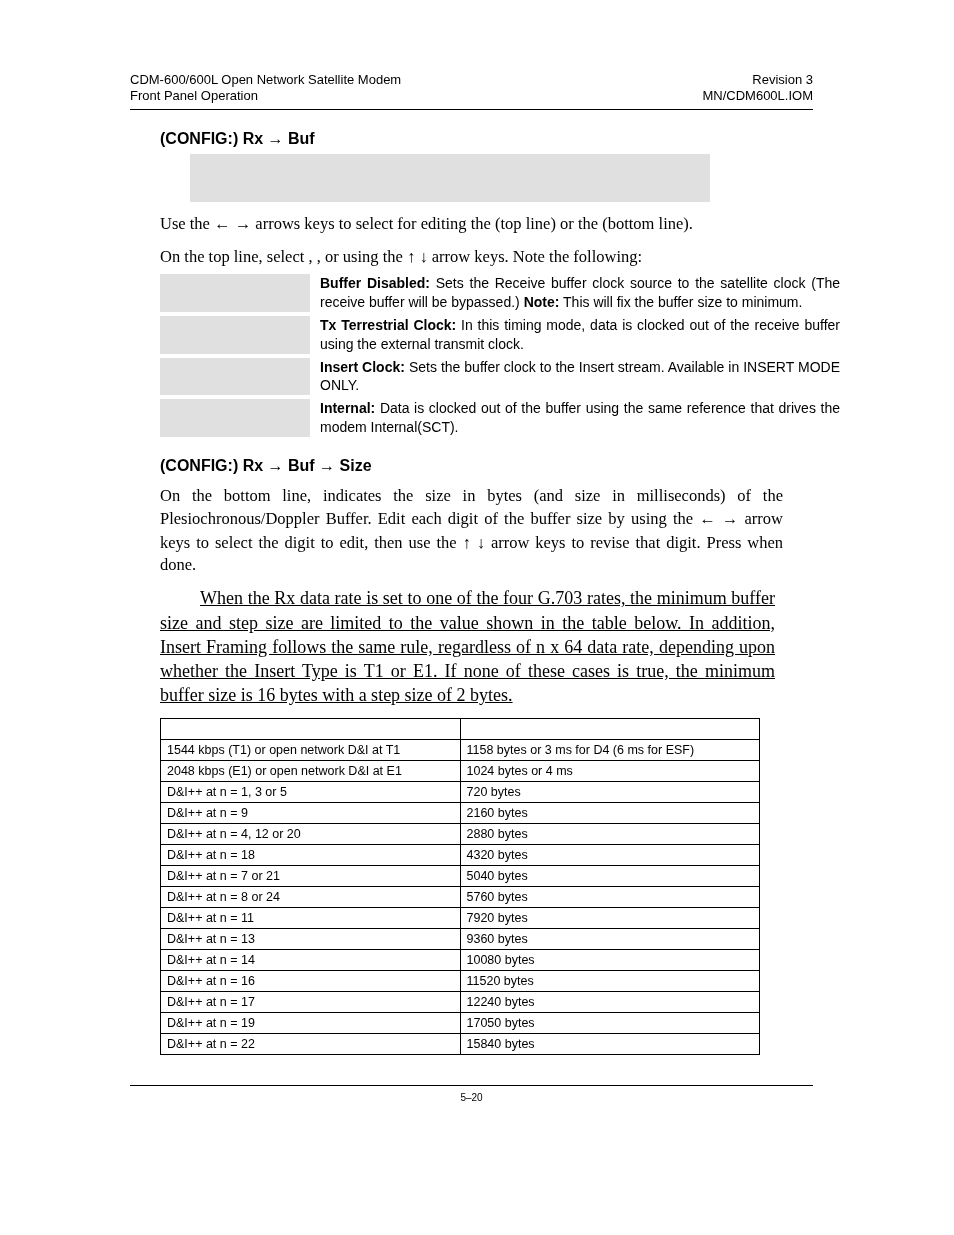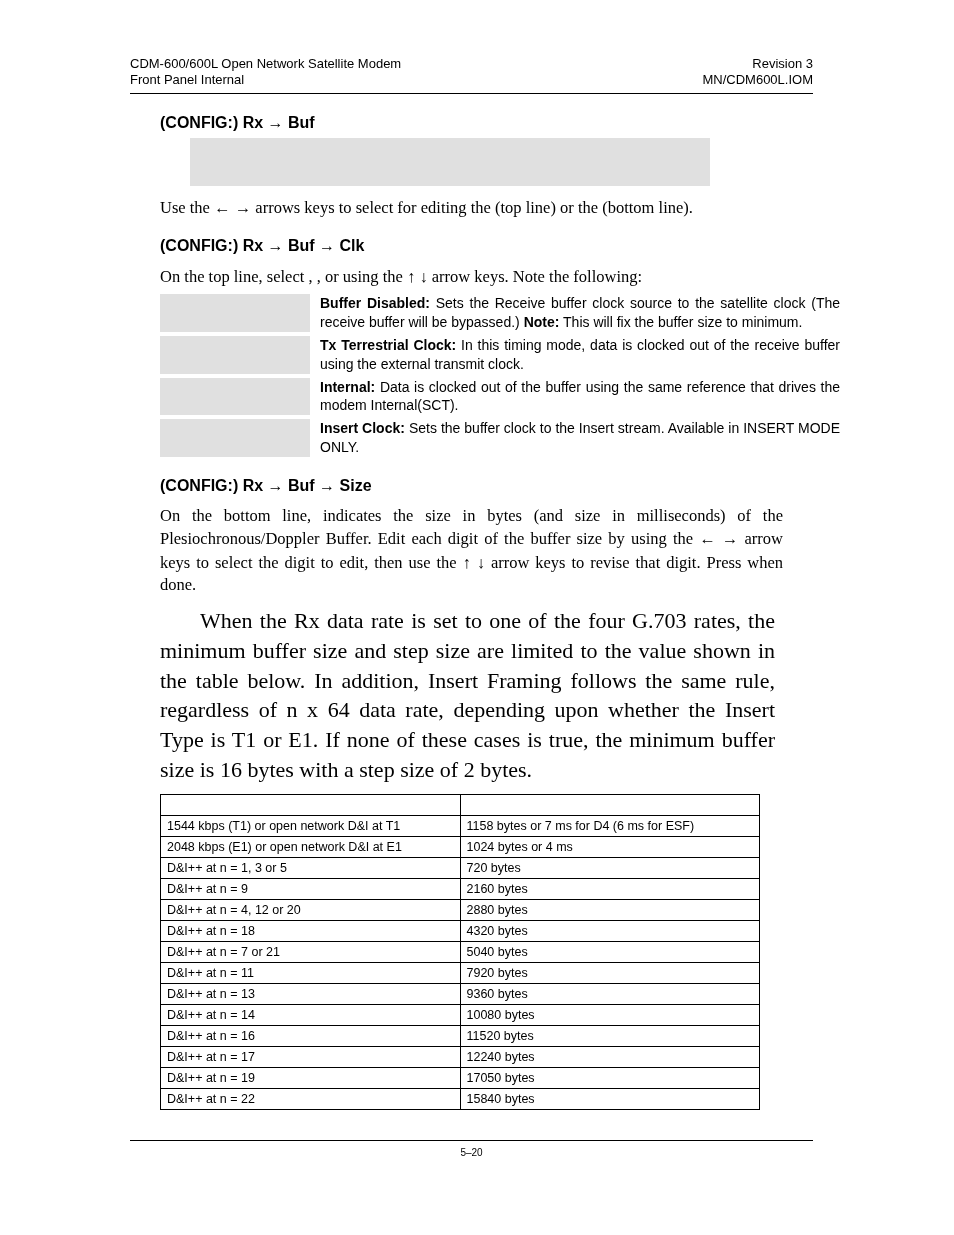--- a/index.html
+++ b/index.html
@@ -6,21 +6,21 @@
     margin: 0;
     padding: 0;
     background: #fff;
     font-family: "Times New Roman", Times, serif;
     font-size: 16px;
     color: #000;
   }
   .page {
     width: 918px;
     min-height: 1235px;
-    padding: 56px 105px 40px 130px;
+    padding: 72px 105px 40px 130px;
     box-sizing: border-box;
     position: relative;
   }
   .hdr {
     font-family: Arial, Helvetica, sans-serif;
     font-size: 13px;
     line-height: 1.25;
     display: flex;
     justify-content: space-between;
     margin-bottom: 4px;
@@ -57,25 +57,26 @@
     height: 48px;
     background: #e0e0e0;
   }
   .body-p {
     font-size: 16.5px;
     line-height: 1.35;
     margin: 10px 30px 4px 30px;
     text-align: justify;
   }
   .indent-p {
-    font-size: 22px;
+    font-size: 18px;
     line-height: 1.35;
     margin: 10px 38px 4px 30px;
     text-align: justify;
     text-indent: 40px;
+    text-decoration: underline;
   }
 
   .opt-row {
     display: flex;
     padding: 2px 0;
     font-family: Arial, Helvetica, sans-serif;
     font-size: 14px;
     line-height: 1.35;
     margin-left: 30px;
     width: 680px;
@@ -111,64 +112,61 @@
   table.tbl td:first-child { width: 50%; }
 </style>
 </head>
 <body>
 
 <div class="page">
 
   <div class="hdr">
     <div>
       <div>CDM-600/600L Open Network Satellite Modem</div>
-      <div>Front Panel Internal</div>
+      <div>Front Panel Operation</div>
     </div>
     <div class="hdr-col-right">
       <div>Revision 3</div>
       <div>MN/CDM600L.IOM</div>
     </div>
   </div>
 
   <hr class="rule">
 
   <div class="sec-head">
     <span>(CONFIG:) Rx </span><span class="arrow">→</span><span> Buf </span>
   </div>
 
   <div class="display-box"></div>
 
   <p class="body-p">
     <span>Use the  </span><span class="arrow">←</span> <span class="arrow">→</span><span>  arrows keys to select for editing the </span><span> (top line) or the </span><span> (bottom line).</span>
   </p>
 
-  <div class="sec-head" style="margin-top:18px;">
-    <span>(CONFIG:) Rx </span><span class="arrow">→</span><span> Buf </span><span class="arrow">→</span><span> Clk</span>
-  </div>
 
   <p class="body-p">
     <span>On the top line, select </span><span>,  </span><span>,  </span><span> or </span><span> using the </span><span class="arrow">↑</span> <span class="arrow">↓</span><span> arrow keys. Note the following:</span>
   </p>
 
   <div id="opts-container">
       <div class="opt-row">
         <div class="opt-label"></div>
         <div class="opt-text"><span class="boldpart">Buffer Disabled:</span><span> Sets the Receive buffer clock source to the satellite clock (The receive buffer will be bypassed.) </span><span class="boldpart">Note:</span><span> This will fix the buffer size to minimum.</span></div>
       </div>
       <div class="opt-row">
         <div class="opt-label"></div>
         <div class="opt-text"><span class="boldpart">Tx Terrestrial Clock:</span><span> In this timing mode,  data is clocked out of the receive buffer using the external transmit clock.</span></div>
       </div>
       <div class="opt-row">
         <div class="opt-label"></div>
+        <div class="opt-text"><span class="boldpart">Insert Clock:</span><span> Sets the buffer clock to the Insert stream. Available in INSERT MODE ONLY.</span></div>
+      </div>
+      <div class="opt-row">
+        <div class="opt-label"></div>
         <div class="opt-text"><span class="boldpart">Internal:</span><span> Data is clocked out of the buffer using the same reference that drives the modem Internal(SCT).</span></div>
-      </div>
-      <div class="opt-row">
-        <div class="opt-label"></div>
-        <div class="opt-text"><span class="boldpart">Insert Clock:</span><span> Sets the buffer clock to the Insert stream. Available in INSERT MODE ONLY.</span></div>
       </div>
     </div>
 
   <div class="sec-head" style="margin-top:18px;">
     <span>(CONFIG:) Rx </span><span class="arrow">→</span><span> Buf </span><span class="arrow">→</span><span> Size</span>
   </div>
 
   <p class="body-p">
     <span>On the bottom line, </span><span> indicates the size in bytes (and size in milliseconds) of the Plesiochronous/Doppler Buffer. Edit each digit of the buffer size by using the </span><span class="arrow">←</span> <span class="arrow">→</span><span> arrow keys to select the digit to edit, then use the </span><span class="arrow">↑</span> <span class="arrow">↓</span><span>  arrow keys to revise that digit. Press </span><span> when done.</span>
   </p>
@@ -180,21 +178,21 @@
   <table class="tbl">
     <thead>
       <tr>
           <th></th>
           <th></th>
         </tr>
     </thead>
     <tbody id="tbl-body">
         <tr>
           <td>1544 kbps (T1) or open network D&amp;I at T1</td>
-          <td>1158 bytes or 7 ms for D4 (6 ms for ESF)</td>
+          <td>1158 bytes or 3 ms for D4 (6 ms for ESF)</td>
         </tr>
         <tr>
           <td>2048 kbps (E1) or open network D&amp;I at E1</td>
           <td>1024 bytes or 4 ms</td>
         </tr>
         <tr>
           <td>D&amp;I++ at n = 1, 3 or 5</td>
           <td>720 bytes</td>
         </tr>
         <tr>
@@ -207,20 +205,24 @@
         </tr>
         <tr>
           <td>D&amp;I++ at n = 18</td>
           <td>4320 bytes</td>
         </tr>
         <tr>
           <td>D&amp;I++ at n = 7 or 21</td>
           <td>5040 bytes</td>
         </tr>
         <tr>
+          <td>D&amp;I++ at n = 8 or 24</td>
+          <td>5760 bytes</td>
+        </tr>
+        <tr>
           <td>D&amp;I++ at n = 11</td>
           <td>7920 bytes</td>
         </tr>
         <tr>
           <td>D&amp;I++ at n = 13</td>
           <td>9360 bytes</td>
         </tr>
         <tr>
           <td>D&amp;I++ at n = 14</td>
           <td>10080 bytes</td>

